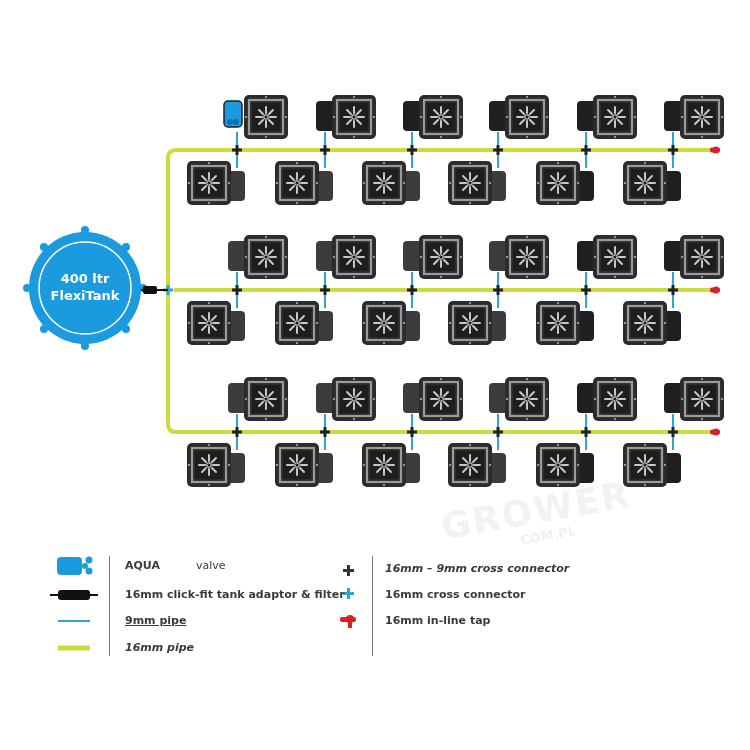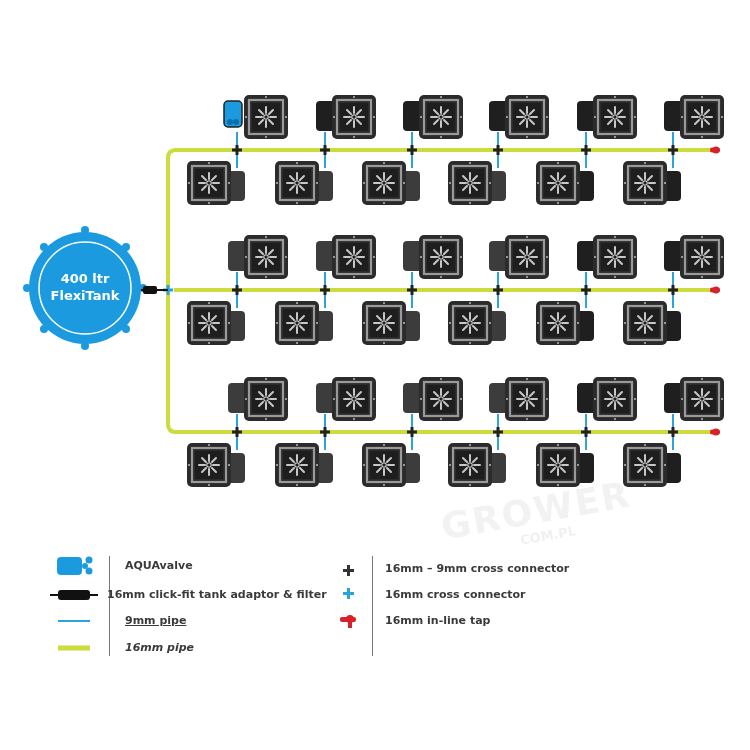--- a/index.html
+++ b/index.html
@@ -1,19 +1,19 @@
 <!DOCTYPE html>
 <html><head>
 <meta charset="utf-8">
 <style>
   html,body{margin:0;padding:0;background:#ffffff;}
   body{width:750px;height:750px;position:relative;overflow:hidden;font-family:"DejaVu Sans",sans-serif;}
   #diagram{position:absolute;left:0;top:0;width:750px;height:750px;}
   .legend-text{position:absolute;font-size:11px;font-weight:bold;color:#3a3a3a;white-space:nowrap;}
-  .legend-text .light{font-weight:bold;}
+  .legend-text .light{font-weight:normal;margin-left:36px;}
   .vline{position:absolute;width:1px;background:#777;}
   .watermark{position:absolute;left:440px;top:490px;font-size:36px;font-weight:bold;color:#f2f2f2;transform:rotate(-10deg);letter-spacing:2px;}
   .watermark2{position:absolute;left:520px;top:528px;font-size:13px;font-weight:bold;color:#f0f0f0;transform:rotate(-10deg);}
 </style>
 </head>
 <body>
 
 <div class="watermark">GROWER</div>
 <div class="watermark2">COM.PL</div>
 
@@ -357,19 +357,19 @@
   </g>
 </svg>
 
 <div class="vline" style="left:109px;top:556px;height:100px;"></div>
 <div class="vline" style="left:372px;top:556px;height:100px;"></div>
 <div class="vline" style="left:372px;top:556px;height:0;"></div>
 
 <div class="legend-text" style="left:125px;top:559px;">
   <span>AQUA</span><span class="light">valve</span>
 </div>
-<div class="legend-text" style="left:107px;top:588px;">16mm click-fit tank adaptor &amp; filter</div>
+<div class="legend-text" style="left:125px;top:588px;">16mm click-fit tank adaptor &amp; filter</div>
 <div class="legend-text" style="left:125px;top:614px;text-decoration:underline;">9mm pipe</div>
 <div class="legend-text" style="left:125px;top:641px;font-style:italic;">16mm pipe</div>
 
-<div class="legend-text" style="left:385px;top:562px;">16mm – 9mm cross connector</div>
+<div class="legend-text" style="left:385px;top:562px;font-style:italic;">16mm – 9mm cross connector</div>
 <div class="legend-text" style="left:385px;top:588px;text-align:right;">16mm cross connector</div>
 <div class="legend-text" style="left:385px;top:614px;">16mm in-line tap</div>
 
 </body></html>

